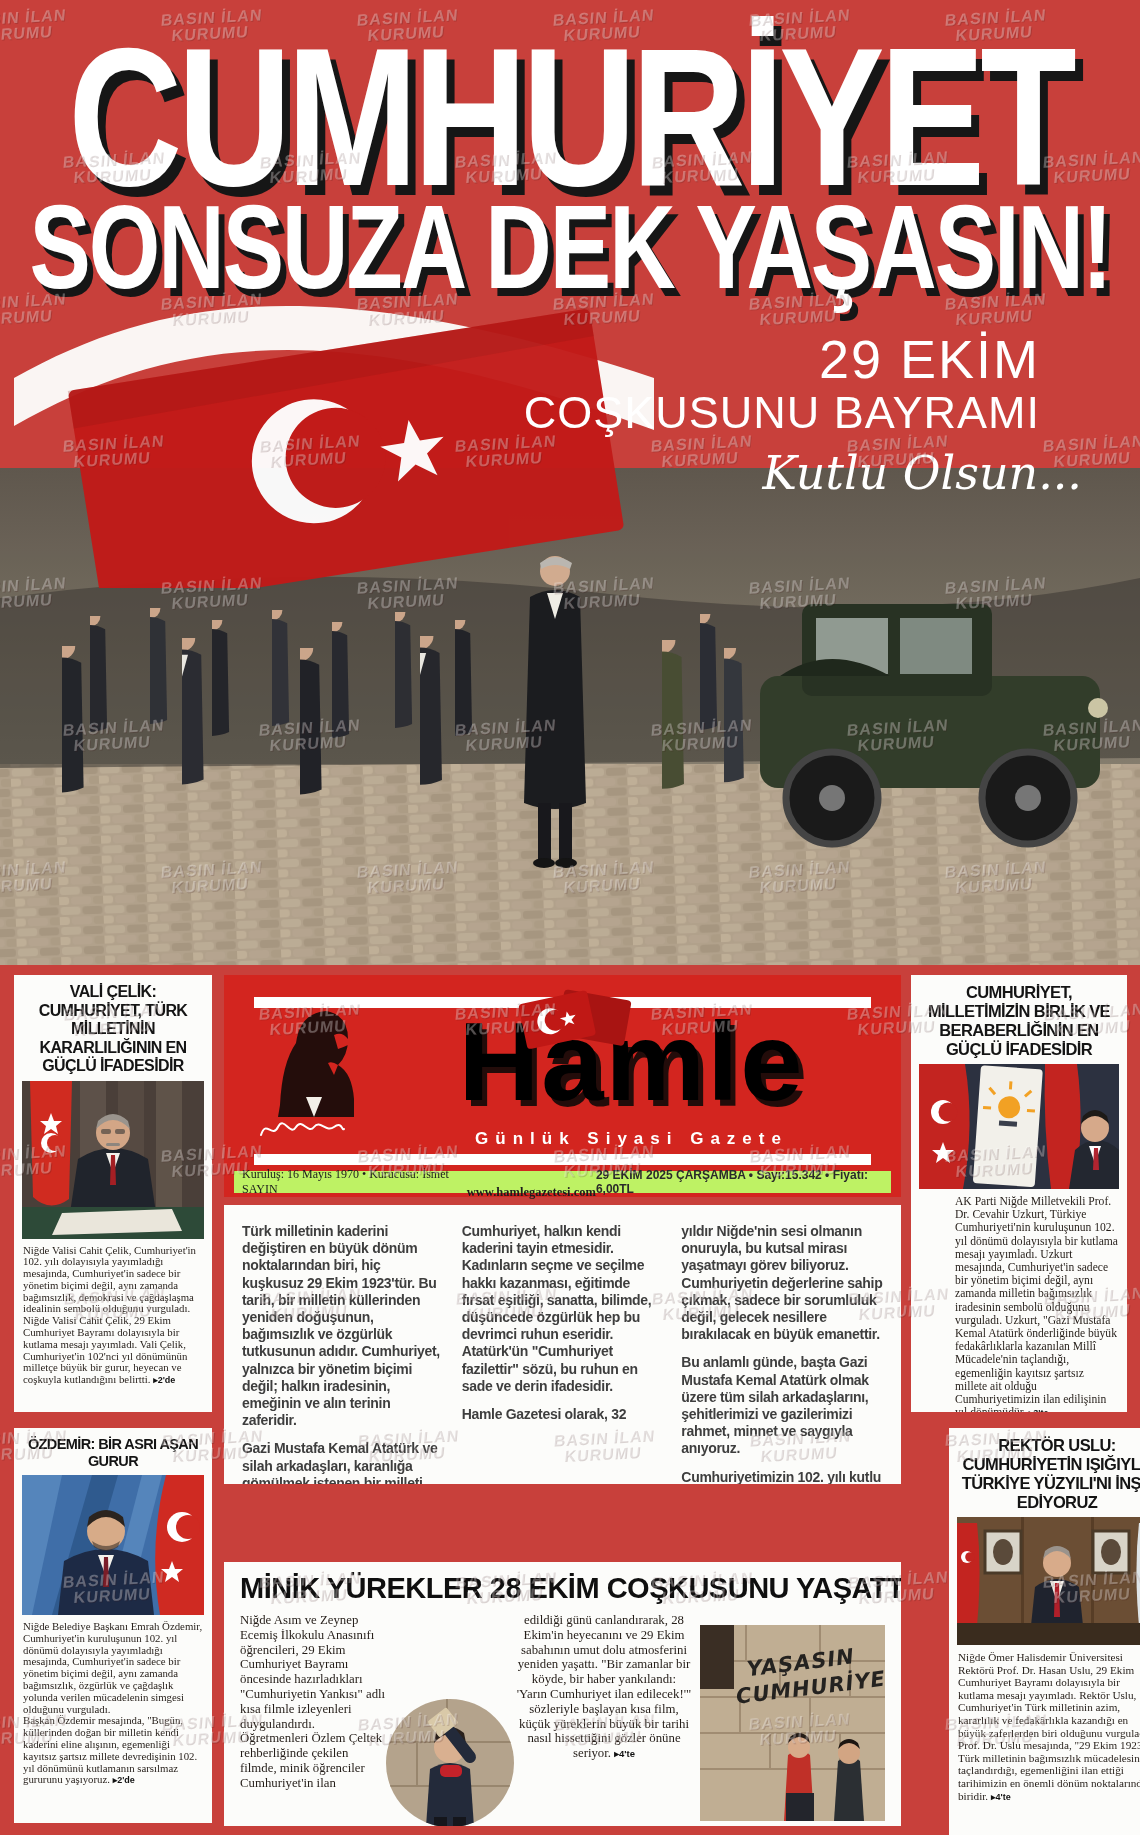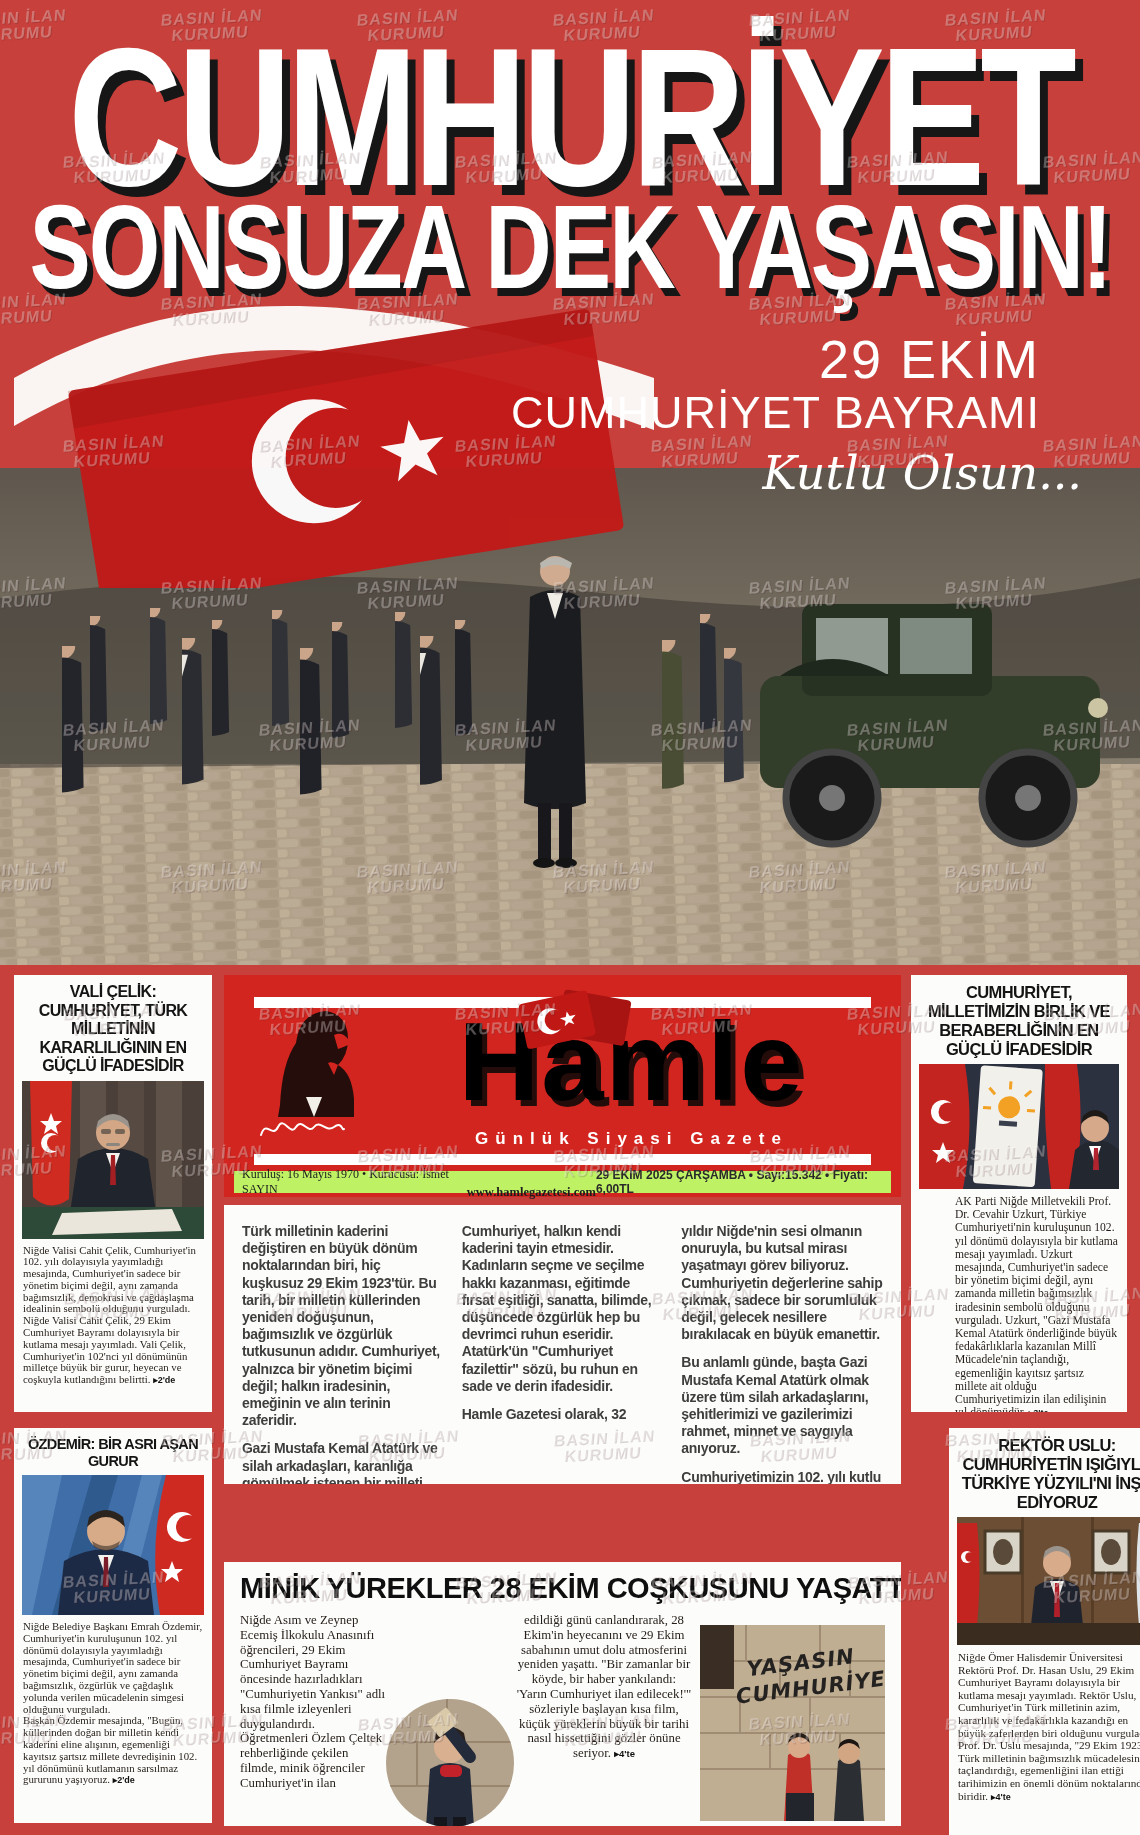--- a/index.html
+++ b/index.html
@@ -173,21 +173,21 @@
       <rect x="66" y="92" width="528" height="224" rx="6" fill="#c21a18"></rect>
       <circle cx="298" cy="200" r="62" fill="#ffffff"></circle>
       <circle cx="320" cy="200" r="50" fill="#c21a18"></circle>
       <polygon fill="#ffffff" points="398,174 406,196 430,196 411,210 418,233 398,219 378,233 385,210 366,196 390,196"></polygon>
       <path d="M66,92 L594,92 L594,120 L66,130 Z" fill="#8f1210" opacity=".25"></path>
     </g>
   </svg>
 
   <div class="hero-text">
     <div class="hero-date">29 EKİM</div>
-    <div class="hero-title">CUMHURİYET BAYRAMI</div>
+    <div class="hero-title">COŞKUSUNU BAYRAMI</div>
     <div class="hero-script">Kutlu Olsun...</div>
   </div>
 
   <div class="banner">
     <div class="banner-l1">CUMHURİYET</div>
     <div class="banner-l2">SONSUZA DEK YAŞASIN!</div>
   </div>
 
   <section class="box vali">
     <h2>VALİ ÇELİK: CUMHURİYET, TÜRK MİLLETİNİN KARARLILIĞININ EN GÜÇLÜ İFADESİDİR</h2>

